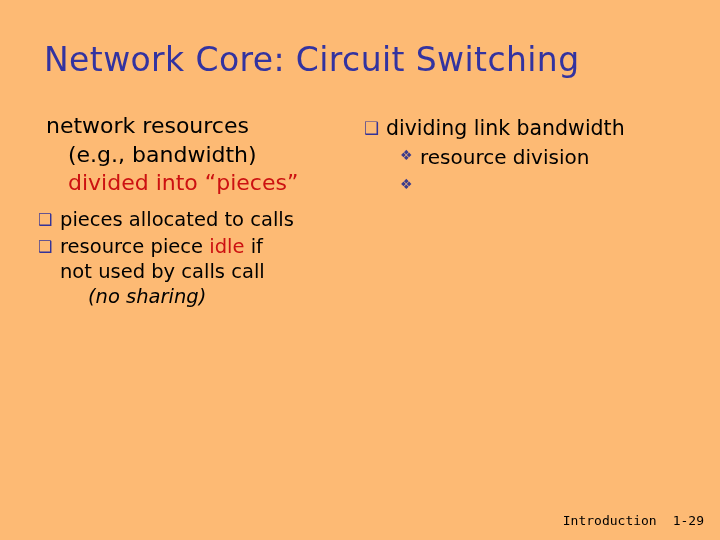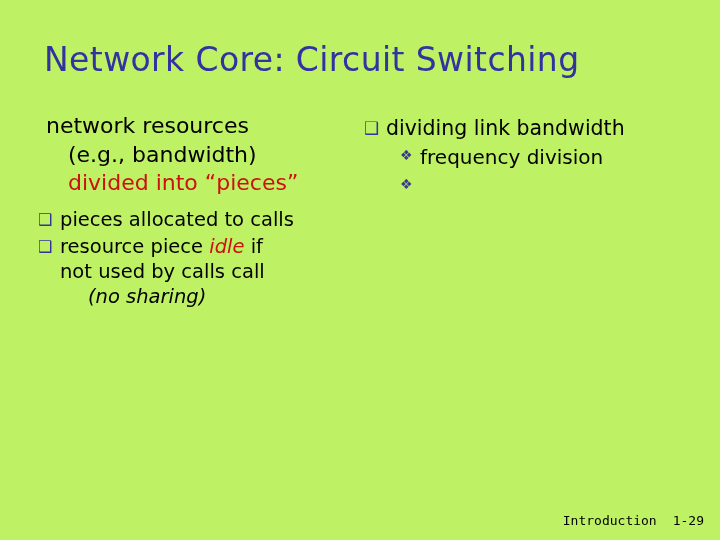--- a/index.html
+++ b/index.html
@@ -11,21 +11,21 @@
     width: 720px;
     height: 540px;
     background: #ffffff;
     font-family: "DejaVu Sans", sans-serif;
     overflow: hidden;
   }
   .slide {
     position: relative;
     width: 720px;
     height: 540px;
-    background: #bef264;
+    background: #fdba74;
     box-sizing: border-box;
   }
 
   
   .slide-title {
     position: absolute;
     left: 44px;
     top: 42px;
     width: 640px;
     font-family: "DejaVu Sans", sans-serif;
@@ -98,21 +98,21 @@
     margin-top: 2px;
   }
   .subbullet .marker {
     flex: 0 0 auto;
     width: 20px;
     color: #3b3b8c;
     font-size: 14px;
     line-height: 1.6;
   }
 
-  .em-red   { color: #cc1111; font-style: italic; }
+  .em-red   { color: #cc1111; }
   .em-ital  { font-style: italic; margin-left: 28px; }
 
   
   .footer {
     position: absolute;
     right: 16px;
     bottom: 12px;
     font-family: "DejaVu Sans Mono", monospace;
     font-size: 13px;
     color: #000000;
@@ -156,21 +156,21 @@
 
     <div class="bullet">
       <span class="marker">❑</span>
       <span class="btext">
         <span>dividing link bandwidth</span><br>
       </span>
     </div>
 
     <div class="subbullet">
       <span class="marker">❖</span>
-      <span class="btext">frequency division</span>
+      <span class="btext">resource division</span>
     </div>
 
     <div class="subbullet">
       <span class="marker">❖</span>
     </div>
 
   </div>
 
   <div class="footer">
     <span class="f-label">Introduction</span><span>1-29</span>

